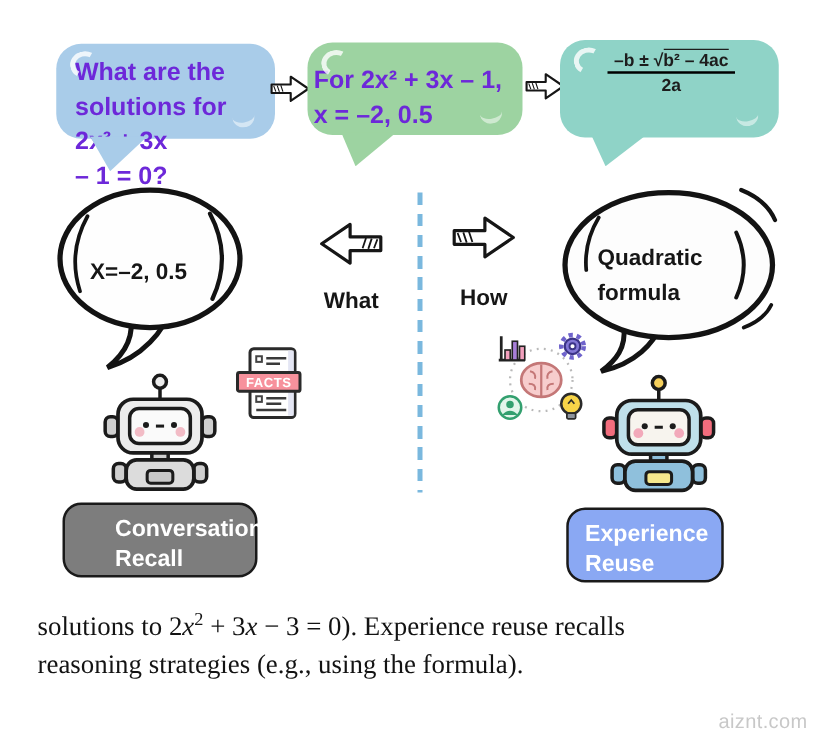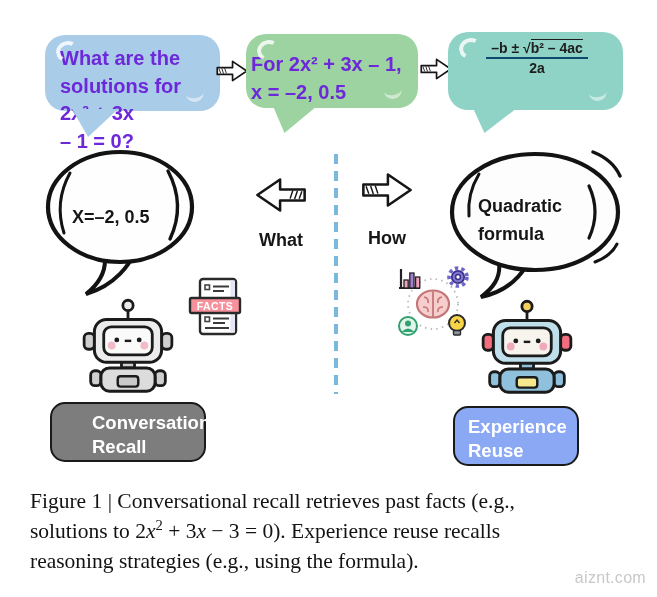--- a/index.html
+++ b/index.html
@@ -16,21 +16,21 @@
           border-radius:0 0 12px 12px;transform:rotate(-8deg);}
 
   .b1{left:45px;top:35px;width:175px;height:76px;padding:10px 10px 0 15px;}
   .b1-tail{left:72px;top:109px;width:46px;height:28px;clip-path:polygon(0 0,100% 0,35% 100%);}
   .b2{left:246px;top:34px;width:172px;height:74px;padding:17px 10px 0 5px;}
   .b2-tail{left:273px;top:106px;width:44px;height:27px;clip-path:polygon(0 0,100% 0,26% 100%);}
   .b3{left:448px;top:32px;width:175px;height:78px;padding:7px 8px 0 11px;}
   .b3-tail{left:473px;top:108px;width:44px;height:25px;clip-path:polygon(0 0,100% 0,26% 100%);}
 
   .method-math{width:fit-content;margin:1px auto 0;text-align:center;font-weight:bold;font-size:14px;color:#1d1d1d;}
-  .method-math .num{display:block;border-bottom:2px solid #0c4a6e;padding:0 5px 1px;}
+  .method-math .num{display:block;border-bottom:2px solid #000000;padding:0 5px 1px;}
   .method-math .radicand{border-top:1.8px solid #1d1d1d;}
   .method-math .den{display:block;padding-top:1px;}
 
   .flow-arrow{position:absolute;}
 
   
   .mid-svg{position:absolute;}
   .thought-text{position:absolute;font-weight:bold;font-size:18px;color:#161616;white-space:pre-line;line-height:1.55;}
   .dir-label{position:absolute;font-weight:bold;font-size:18px;color:#161616;text-align:center;}
   .divider{position:absolute;left:334px;top:154px;width:3.5px;height:240px;
@@ -203,20 +203,19 @@
     <circle cx="72" cy="46" r="2.6" fill="#1b1b1b"></circle>
     <line x1="56.5" y1="47" x2="63.5" y2="47" stroke="#1b1b1b" stroke-width="2.6"></line>
     <circle cx="42.5" cy="52" r="4.2" fill="#f2a9ba"></circle>
     <circle cx="77.5" cy="52" r="4.2" fill="#f2a9ba"></circle>
   </svg>
 
   <div class="panel-label label-reuse" style="background-color: rgb(138, 168, 243);">Experience
 Reuse</div>
 
   <div class="caption">
-    <div>Figure 1 | Conversational recall retrieves past facts (e.g.,</div>
     <div><span>solutions to 2</span><span class="math-var">x</span><sup>2</sup><span> + 3</span><span class="math-var">x</span><span> − 3 = 0). Experience reuse recalls</span></div>
     <div>reasoning strategies (e.g., using the formula).</div>
   </div>
 
   <div class="watermark">aiznt.com</div>
 
 </div>
 
 </body></html>

